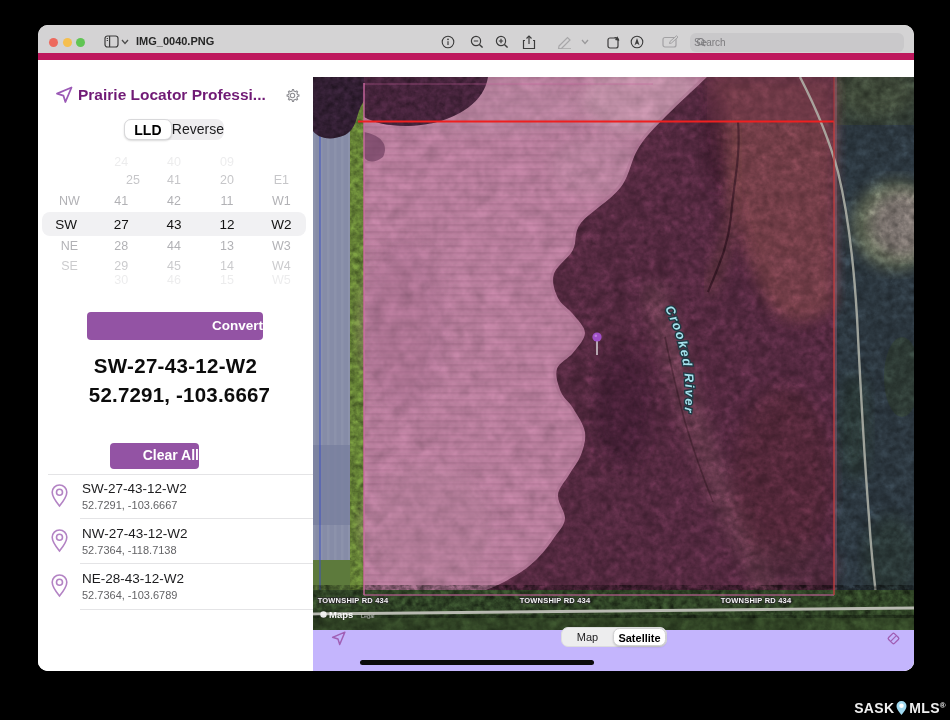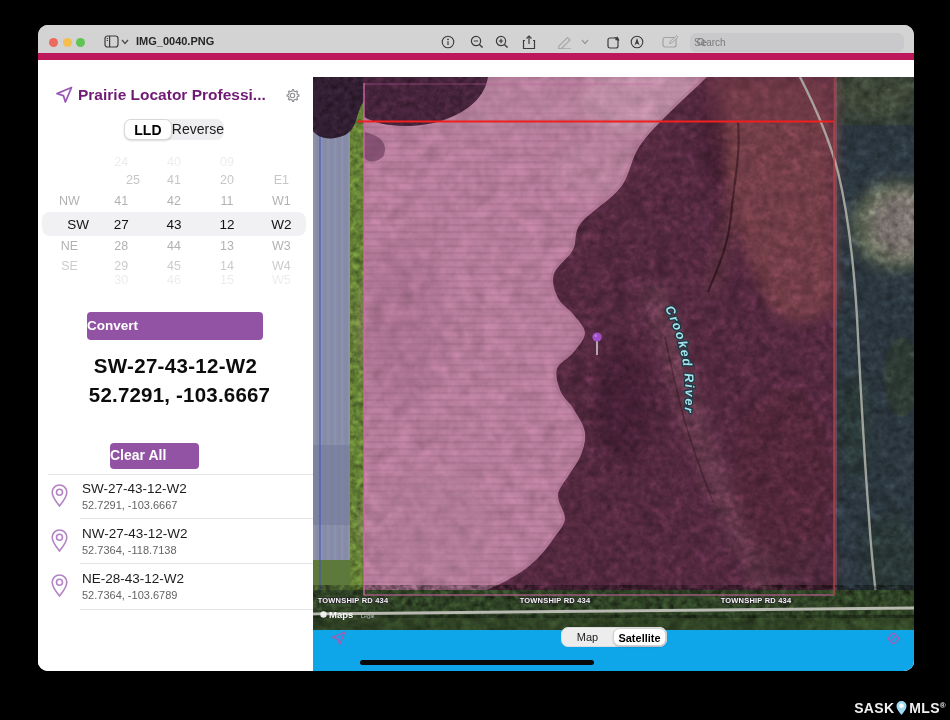--- a/index.html
+++ b/index.html
@@ -5,23 +5,23 @@
 html,body{width:950px;height:720px;background:#000;overflow:hidden;font-family:"Liberation Sans",sans-serif}
 #win{position:absolute;left:38px;top:25px;width:876px;height:646px;border-radius:10px;overflow:hidden;background:#fff}
 #tbar{position:absolute;left:0;top:0;width:876px;height:35px;background:#d4d3d4;border-bottom:7px solid #be185d}
 .tl{position:absolute;top:13px;width:9px;height:9px;border-radius:50%}
 #tbar .ic{position:absolute;top:10px;color:#3c3c3c}
 #search{position:absolute;left:652px;top:8px;width:214px;height:19px;background:#c9c8ca;border-radius:6px;color:#7c7b7e;font-size:10px;line-height:19px}
 #app{position:absolute;left:0;top:35px;width:876px;height:611px;background:#fff}
 #sbar{position:absolute;left:0;top:0;width:876px;height:17px;background:#fff;font-size:8.5px;font-weight:bold;color:#111}
 #panel{position:absolute;left:0;top:17px;width:275px;height:594px;background:#fff}
 #mapwrap{position:absolute;left:275px;top:17px;width:601px;height:553px;background:#37464b}
-#bbar{position:absolute;left:275px;top:570px;width:601px;height:56px;background:#0ea5e9}
+#bbar{position:absolute;left:275px;top:570px;width:601px;height:56px;background:#c4b5fd}
 #homebar{position:absolute;left:322px;top:635px;width:234px;height:4.5px;background:#0a0a0a;border-radius:3px}
-.purbtn{position:absolute;background:#9353a4;border-radius:4px;color:#fff;font-weight:bold;text-align:left}
+.purbtn{position:absolute;background:#9353a4;border-radius:4px;color:#fff;font-weight:bold;text-align:right}
 .seg{position:absolute;background:#eeedef;border-radius:8px;display:flex;font-size:14px}
 .pick{position:absolute;width:275px;text-align:center;font-size:12.5px;color:#98989d}
 .pick span{position:absolute;transform:translateX(-50%)}
 .sep{position:absolute;height:1px;background:#e4e4e6}
 .itit{position:absolute;left:44px;font-size:13.5px;color:#1c1c1e}
 .isub{position:absolute;left:44px;font-size:11px;color:#636366}
 #logo{position:absolute;right:4px;top:700px;white-space:nowrap;color:#efefef;font-weight:bold;font-size:14px;letter-spacing:.3px}
 </style></head>
 <body>
 <div id="win">
@@ -114,21 +114,21 @@
             <span style="left:243.3px">E1</span>
           </div>
           <div class="pick" style="top:116.5px;opacity:0.75;">
             <span style="left:31.5px">NW</span>
             <span style="left:83.3px">41</span>
             <span style="left:136px">42</span>
             <span style="left:189px">11</span>
             <span style="left:243.3px">W1</span>
           </div>
           <div class="pick" style="top:139.5px;opacity:1;color:#111;font-size:13.5px;">
-            <span style="left:40px">SW</span>
+            <span style="left:28px">SW</span>
             <span style="left:83.3px">27</span>
             <span style="left:136px">43</span>
             <span style="left:189px">12</span>
             <span style="left:243.3px">W2</span>
           </div>
           <div class="pick" style="top:162px;opacity:0.75;">
             <span style="left:31.5px">NE</span>
             <span style="left:83.3px">28</span>
             <span style="left:136px">44</span>
             <span style="left:189px">13</span>

